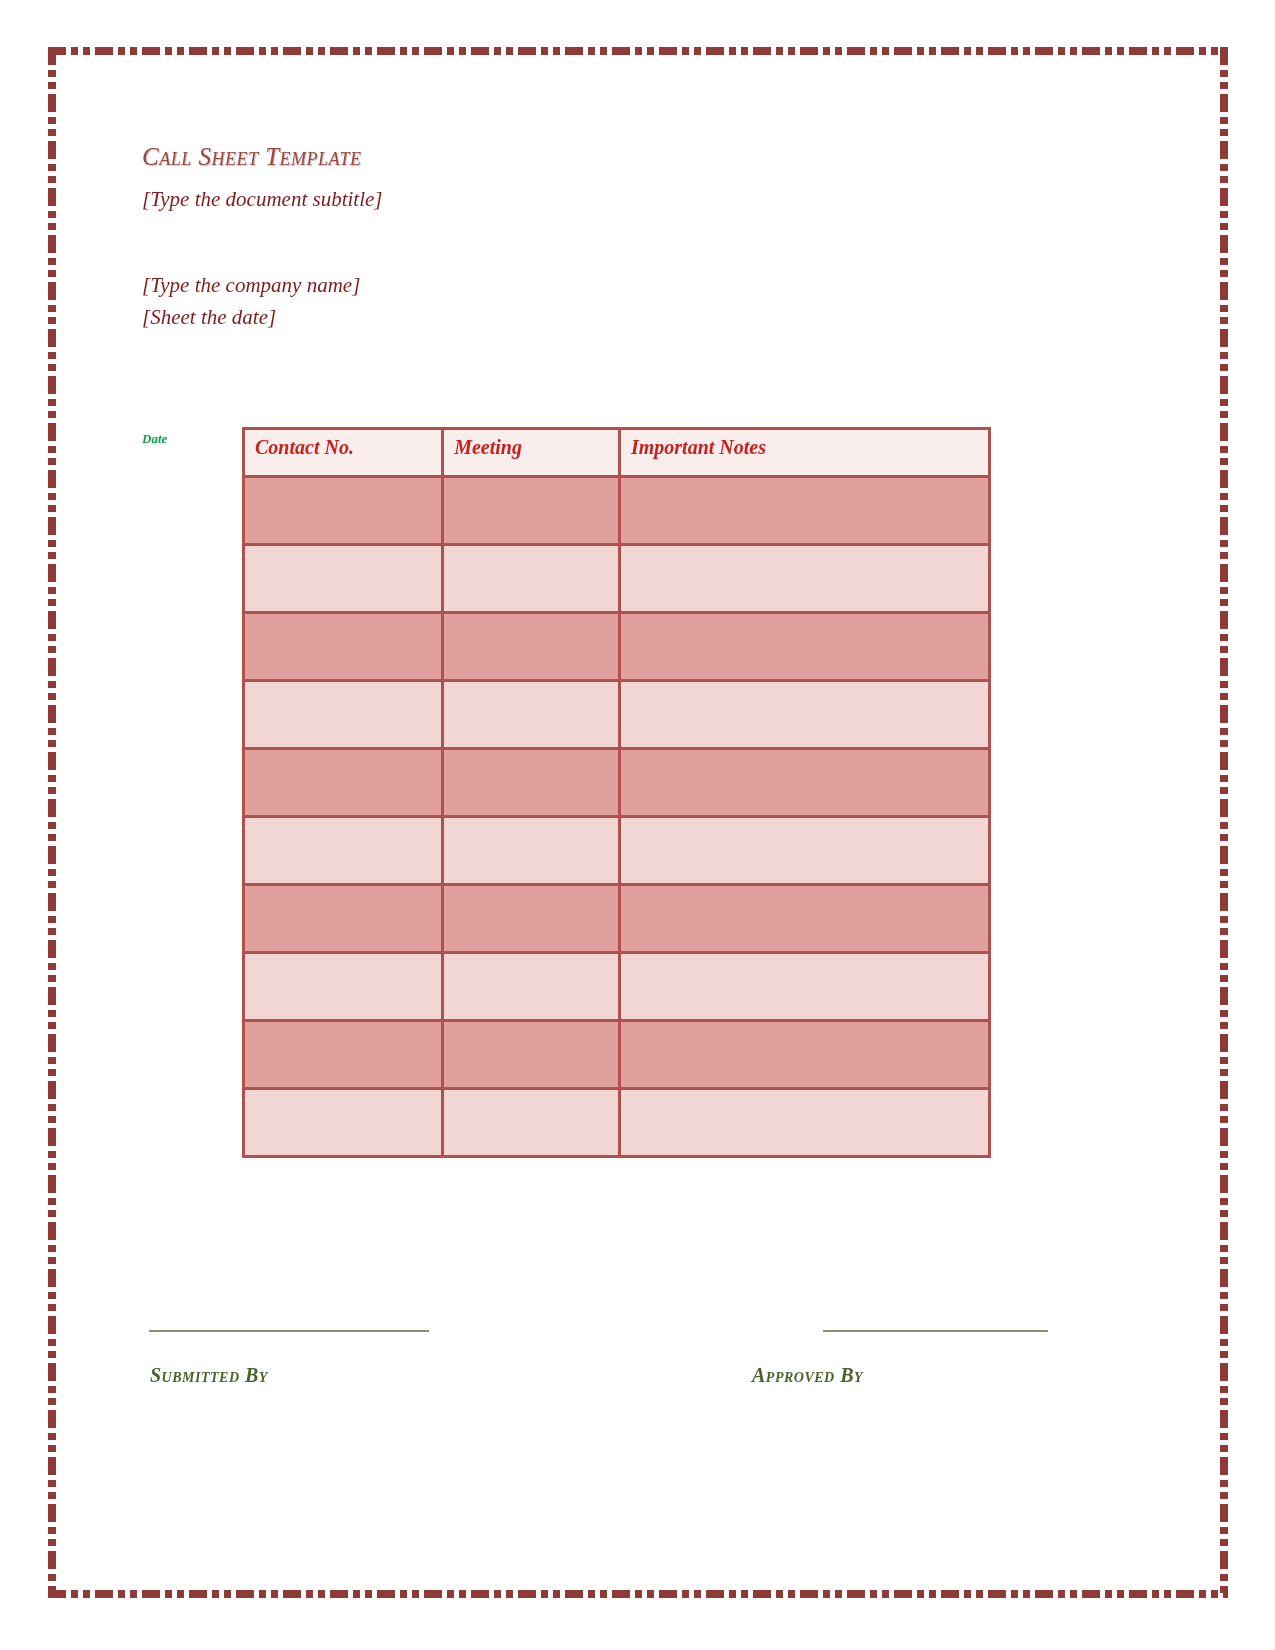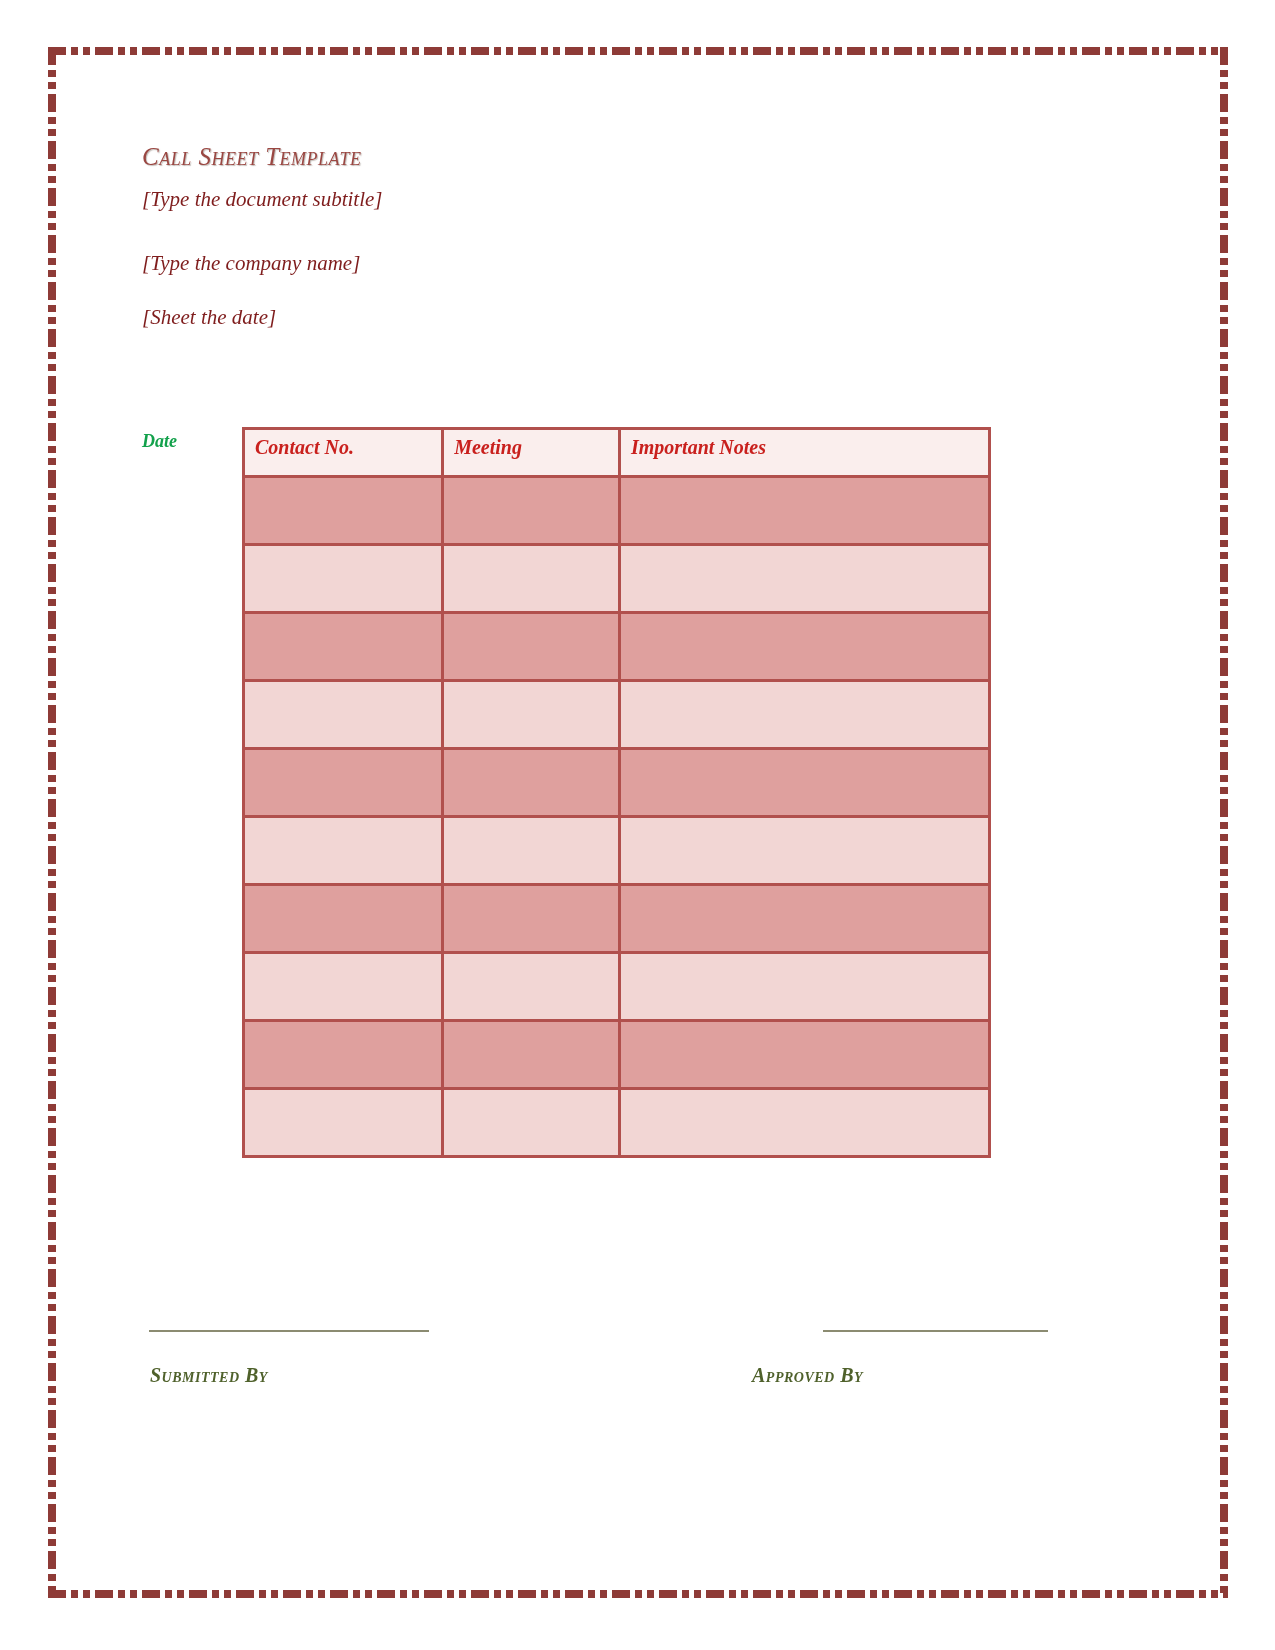--- a/index.html
+++ b/index.html
@@ -38,26 +38,26 @@
     font-variant:small-caps;
     letter-spacing:0.5px;
     color:var(--title);
     text-shadow:1px 1px 1px rgba(160,150,145,0.65);
   }
   .placeholder{
     position:absolute;left:142px;
     font-size:21px;line-height:26px;color:#7f1d1d;
   }
   .ph-subtitle{top:186px;}
-  .ph-company{top:250px;}
+  .ph-company{top:272px;}
   .ph-date{top:304px;}
 
   .date-label{
     position:absolute;left:142px;top:431px;
-    font-size:18px;font-weight:bold;color:var(--date_label);
+    font-size:13px;font-weight:bold;color:var(--date_label);
   }
 
   table.call-table{
     position:absolute;left:242px;top:427px;
     width:749px;
     border-collapse:collapse;table-layout:fixed;
     border:3px solid var(--table_outer);
   }
   table.call-table th, table.call-table td{
     border:3px solid var(--table_grid);

